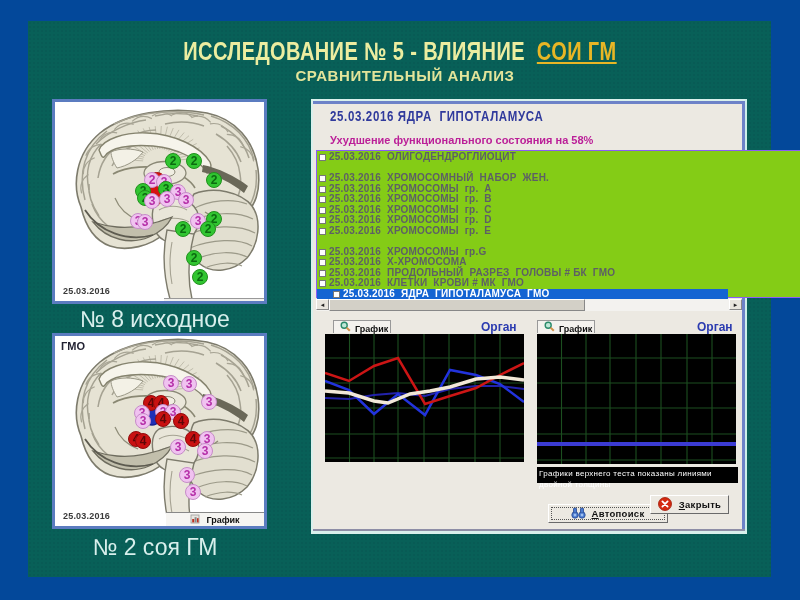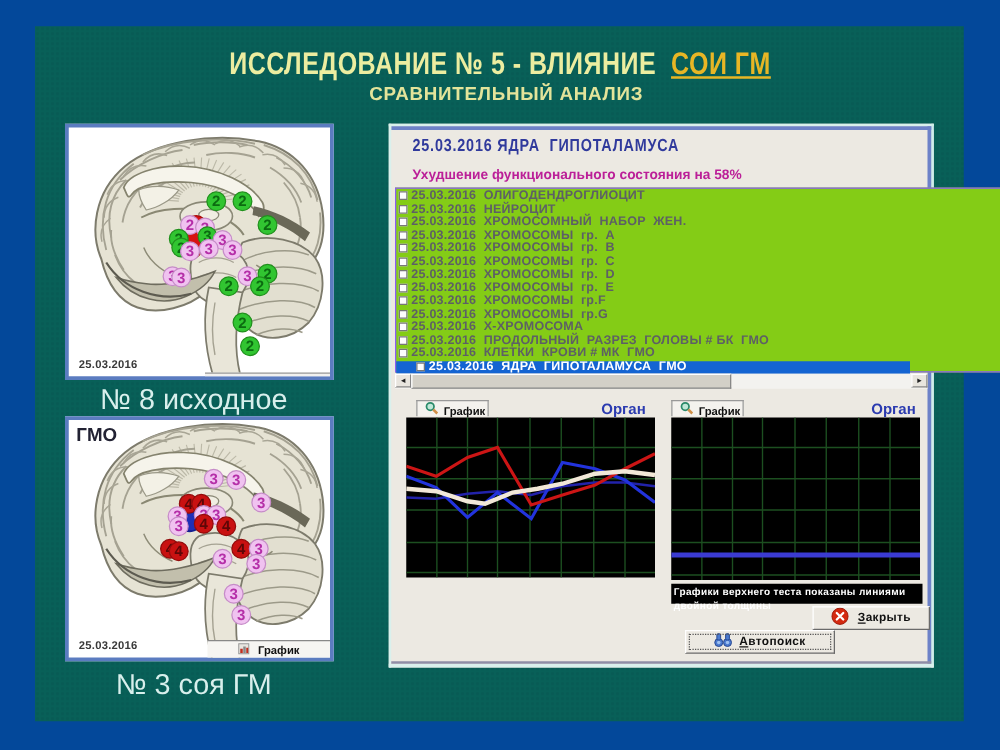--- a/index.html
+++ b/index.html
@@ -14,21 +14,21 @@
 #title .gold { color:#e8b625; text-decoration:underline; }
 #subtitle { position:absolute; left:5px; top:67px; width:800px; text-align:center;
   color:#e3e49a; font-size:15px; font-weight:bold; letter-spacing:0.6px; }
 .panel { position:absolute; background:#fff; border:3px solid #5b7cc0; }
 #panel1 { left:52px; top:99px; width:215px; height:205px; }
 #panel2 { left:52px; top:333px; width:215px; height:196px; }
 .pdate { position:absolute; left:8px; bottom:5px; font-size:9px; font-weight:bold; color:#3a3a3a; letter-spacing:0.2px;}
 .caption { position:absolute; color:#d8efec; font-size:23px; text-align:center; }
 #cap1 { left:30px; top:306px; width:250px; }
 #cap2 { left:30px; top:534px; width:250px; }
-#gmo { position:absolute; left:6px; top:4px; font-size:15px; font-weight:bold; color:#223; }
+#gmo { position:absolute; left:6px; top:4px; font-size:11px; font-weight:bold; color:#223; }
 #gtab2 { position:absolute; right:0px; bottom:0px; width:98px; height:14px; border-top:1px solid #888;
   background:#f6f5f2; font-size:9px; font-weight:bold; color:#111; text-align:center; line-height:14px; }
 
 
 #win { position:absolute; left:311px; top:99px; width:436px; height:435px; background:#ece9e2; }
 .b-top1 { position:absolute; left:0; top:0; width:436px; height:2px; background:#d9f0ec; }
 .b-top2 { position:absolute; left:2px; top:2px; width:434px; height:3px; background:#6d82c8; }
 .b-left { position:absolute; left:0; top:0; width:2px; height:435px; background:#d9f0ec; }
 .b-right1 { position:absolute; right:0; top:0; width:2px; height:435px; background:#cdeeea; }
 .b-right2 { position:absolute; right:2px; top:2px; width:3px; height:430px; background:#6d82c8; }
@@ -45,21 +45,21 @@
 .sbtn { position:absolute; width:13px; height:11px; background:#e8e5de; border:1px solid; border-color:#fff #888 #888 #fff; font-size:7px; text-align:center; line-height:10px; color:#222;}
 #vthumb { position:absolute; left:0px; top:54px; width:13px; height:28px; background:#d6d3ca; border:1px solid; border-color:#fff #888 #888 #fff;}
 #hscroll { position:absolute; left:5px; top:200px; width:426px; height:12px; background:#f3f2ef; }
 #hthumb { position:absolute; left:13px; top:0px; width:256px; height:12px; background:#d3d0c7; border:1px solid; border-color:#fff #888 #888 #fff;}
 .gtab { position:absolute; width:58px; height:13px; background:#f4f2ee; border:1px solid #999; border-bottom:none;
   font-size:9px; font-weight:bold; color:#111; line-height:13px; }
 .gtab .mag { display:inline-block; margin:0 4px 0 6px; }
 .chartlabel { position:absolute; font-size:12px; font-weight:bold; color:#2b3bb0; }
 .chart { position:absolute; background:#000; }
 #txtbox { position:absolute; left:226px; top:368px; width:201px; height:16px; background:#000; color:#fff;
-  font-size:8px; font-weight:bold; line-height:11px; padding:1px 2px; letter-spacing:0.3px; }
+  font-size:8px; font-weight:normal; line-height:11px; padding:1px 2px; letter-spacing:0.3px; }
 .btn { position:absolute; height:19px; background:#ece9e2; border:1px solid; border-color:#fff #6a6a6a #6a6a6a #fff;
   font-size:9.5px; font-weight:bold; color:#111; text-align:center; line-height:17px; letter-spacing:0.3px; }
 .focusrect { position:absolute; left:2px; top:2px; right:2px; bottom:2px; border:1px dotted #555; }
 .tsep { display:inline-block; width:1px; height:10px; background:#666; margin-left:4px; vertical-align:-1px; }
 </style>
 </head>
 <body>
 <div id="teal"></div>
 <div id="title">ИССЛЕДОВАНИЕ № 5 - ВЛИЯНИЕ&nbsp; <span class="gold">СОИ ГМ</span></div>
 <div id="subtitle">СРАВНИТЕЛЬНЫЙ АНАЛИЗ</div>
@@ -341,42 +341,40 @@
     </svg>
   <div id="gmo">ГМО</div>
   <div class="pdate">25.03.2016</div>
   <div id="gtab2"><svg width="10" height="10" viewBox="0 0 10 10" style="vertical-align:-1px;margin-right:6px;">
         <rect x="1" y="1" width="8" height="8" fill="#e8e6e0" stroke="#999" stroke-width="0.8"></rect>
         <rect x="2.2" y="5" width="2" height="3.4" fill="#c03020"></rect>
         <rect x="4.6" y="3.2" width="2" height="5.2" fill="#888"></rect>
         <rect x="7" y="4.2" width="1.6" height="4.2" fill="#c03020"></rect>
       </svg>График</div>
 </div>
-<div class="caption" id="cap2">№ 3 соя ГМ</div>
+<div class="caption" id="cap2">№ 2 соя ГМ</div>
 
 <div id="win">
   <div class="b-top1"></div>
     <div class="b-top2"></div>
     <div class="b-left"></div>
   <div class="b-right1"></div>
     <div class="b-right2"></div>
     <div class="b-bot1"></div>
     <div class="b-bot2"></div>
   <div id="hdr">25.03.2016 ЯДРА&nbsp; ГИПОТАЛАМУСА</div>
   <div id="magenta">Ухудшение функционального состояния на 58%</div>
   <div id="list">
     <div class="row" style="top:1px;"><span class="cb"></span>25.03.2016&nbsp; ОЛИГОДЕНДРОГЛИОЦИТ</div>
-    <div class="row" style="top:11.5px;"><span class="cb"></span>25.03.2016&nbsp; НЕЙРОЦИТ</div>
     <div class="row" style="top:22px;"><span class="cb"></span>25.03.2016&nbsp; ХРОМОСОМНЫЙ&nbsp; НАБОР&nbsp; ЖЕН.</div>
     <div class="row" style="top:32.5px;"><span class="cb"></span>25.03.2016&nbsp; ХРОМОСОМЫ&nbsp; гр.&nbsp; А</div>
     <div class="row" style="top:43px;"><span class="cb"></span>25.03.2016&nbsp; ХРОМОСОМЫ&nbsp; гр.&nbsp; В</div>
     <div class="row" style="top:53.5px;"><span class="cb"></span>25.03.2016&nbsp; ХРОМОСОМЫ&nbsp; гр.&nbsp; С</div>
     <div class="row" style="top:64px;"><span class="cb"></span>25.03.2016&nbsp; ХРОМОСОМЫ&nbsp; гр.&nbsp; D</div>
     <div class="row" style="top:74.5px;"><span class="cb"></span>25.03.2016&nbsp; ХРОМОСОМЫ&nbsp; гр.&nbsp; Е</div>
-    <div class="row" style="top:85px;"><span class="cb"></span>25.03.2016&nbsp; ХРОМОСОМЫ&nbsp; гр.F</div>
     <div class="row" style="top:95.5px;"><span class="cb"></span>25.03.2016&nbsp; ХРОМОСОМЫ&nbsp; гр.G</div>
     <div class="row" style="top:106px;"><span class="cb"></span>25.03.2016&nbsp; Х-ХРОМОСОМА</div>
     <div class="row" style="top:116.5px;"><span class="cb"></span>25.03.2016&nbsp; ПРОДОЛЬНЫЙ&nbsp; РАЗРЕЗ&nbsp; ГОЛОВЫ # БК&nbsp; ГМО</div>
     <div class="row" style="top:127px;"><span class="cb"></span>25.03.2016&nbsp; КЛЕТКИ&nbsp; КРОВИ # МК&nbsp; ГМО</div>
     <div class="row rowsel" style="top:137.5px;"><span class="cb"></span>25.03.2016&nbsp; ЯДРА&nbsp; ГИПОТАЛАМУСА&nbsp; ГМО</div>
     <div id="vscroll">
       <div class="sbtn" style="left:-1px;top:-1px;">▴</div>
       <div class="sbtn" style="left:-1px;bottom:-1px;">▾</div>
       <div id="vthumb"></div>
     </div>
@@ -421,18 +419,18 @@
   <div class="btn" id="btn1" style="left:237px; top:405px; width:120px;text-align:center;"><span class="focusrect"></span><svg width="15" height="12" viewBox="0 0 15 12" style="vertical-align:-2px;margin-right:5px;">
         <g fill="#4a7ad0" stroke="#2a4a90" stroke-width="0.8">
           <circle cx="4" cy="8" r="3.2"></circle>
           <circle cx="11" cy="8" r="3.2"></circle>
           <rect x="2.5" y="1" width="3" height="5" rx="1"></rect>
           <rect x="9.5" y="1" width="3" height="5" rx="1"></rect>
         </g>
         <circle cx="4" cy="8" r="1.4" fill="#9ec0f0"></circle>
         <circle cx="11" cy="8" r="1.4" fill="#9ec0f0"></circle>
       </svg><u>А</u>втопоиск</div>
-  <div class="btn" id="btn2" style="left:339px; top:386px; width:94px;"><svg width="14" height="14" viewBox="0 0 14 14" style="vertical-align:-3px;margin-right:7px;">
+  <div class="btn" id="btn2" style="left:339px; top:396px; width:79px;"><svg width="14" height="14" viewBox="0 0 14 14" style="vertical-align:-3px;margin-right:7px;">
         <circle cx="7" cy="7" r="6.5" fill="#d42a10"></circle>
         <circle cx="7" cy="7" r="6.5" fill="none" stroke="#a01808" stroke-width="0.8"></circle>
         <path d="M4.4,4.4 L9.6,9.6 M9.6,4.4 L4.4,9.6" stroke="#fff" stroke-width="1.8" stroke-linecap="round"></path>
       </svg><u>З</u>акрыть</div>
 </div>
 
 </body></html>

